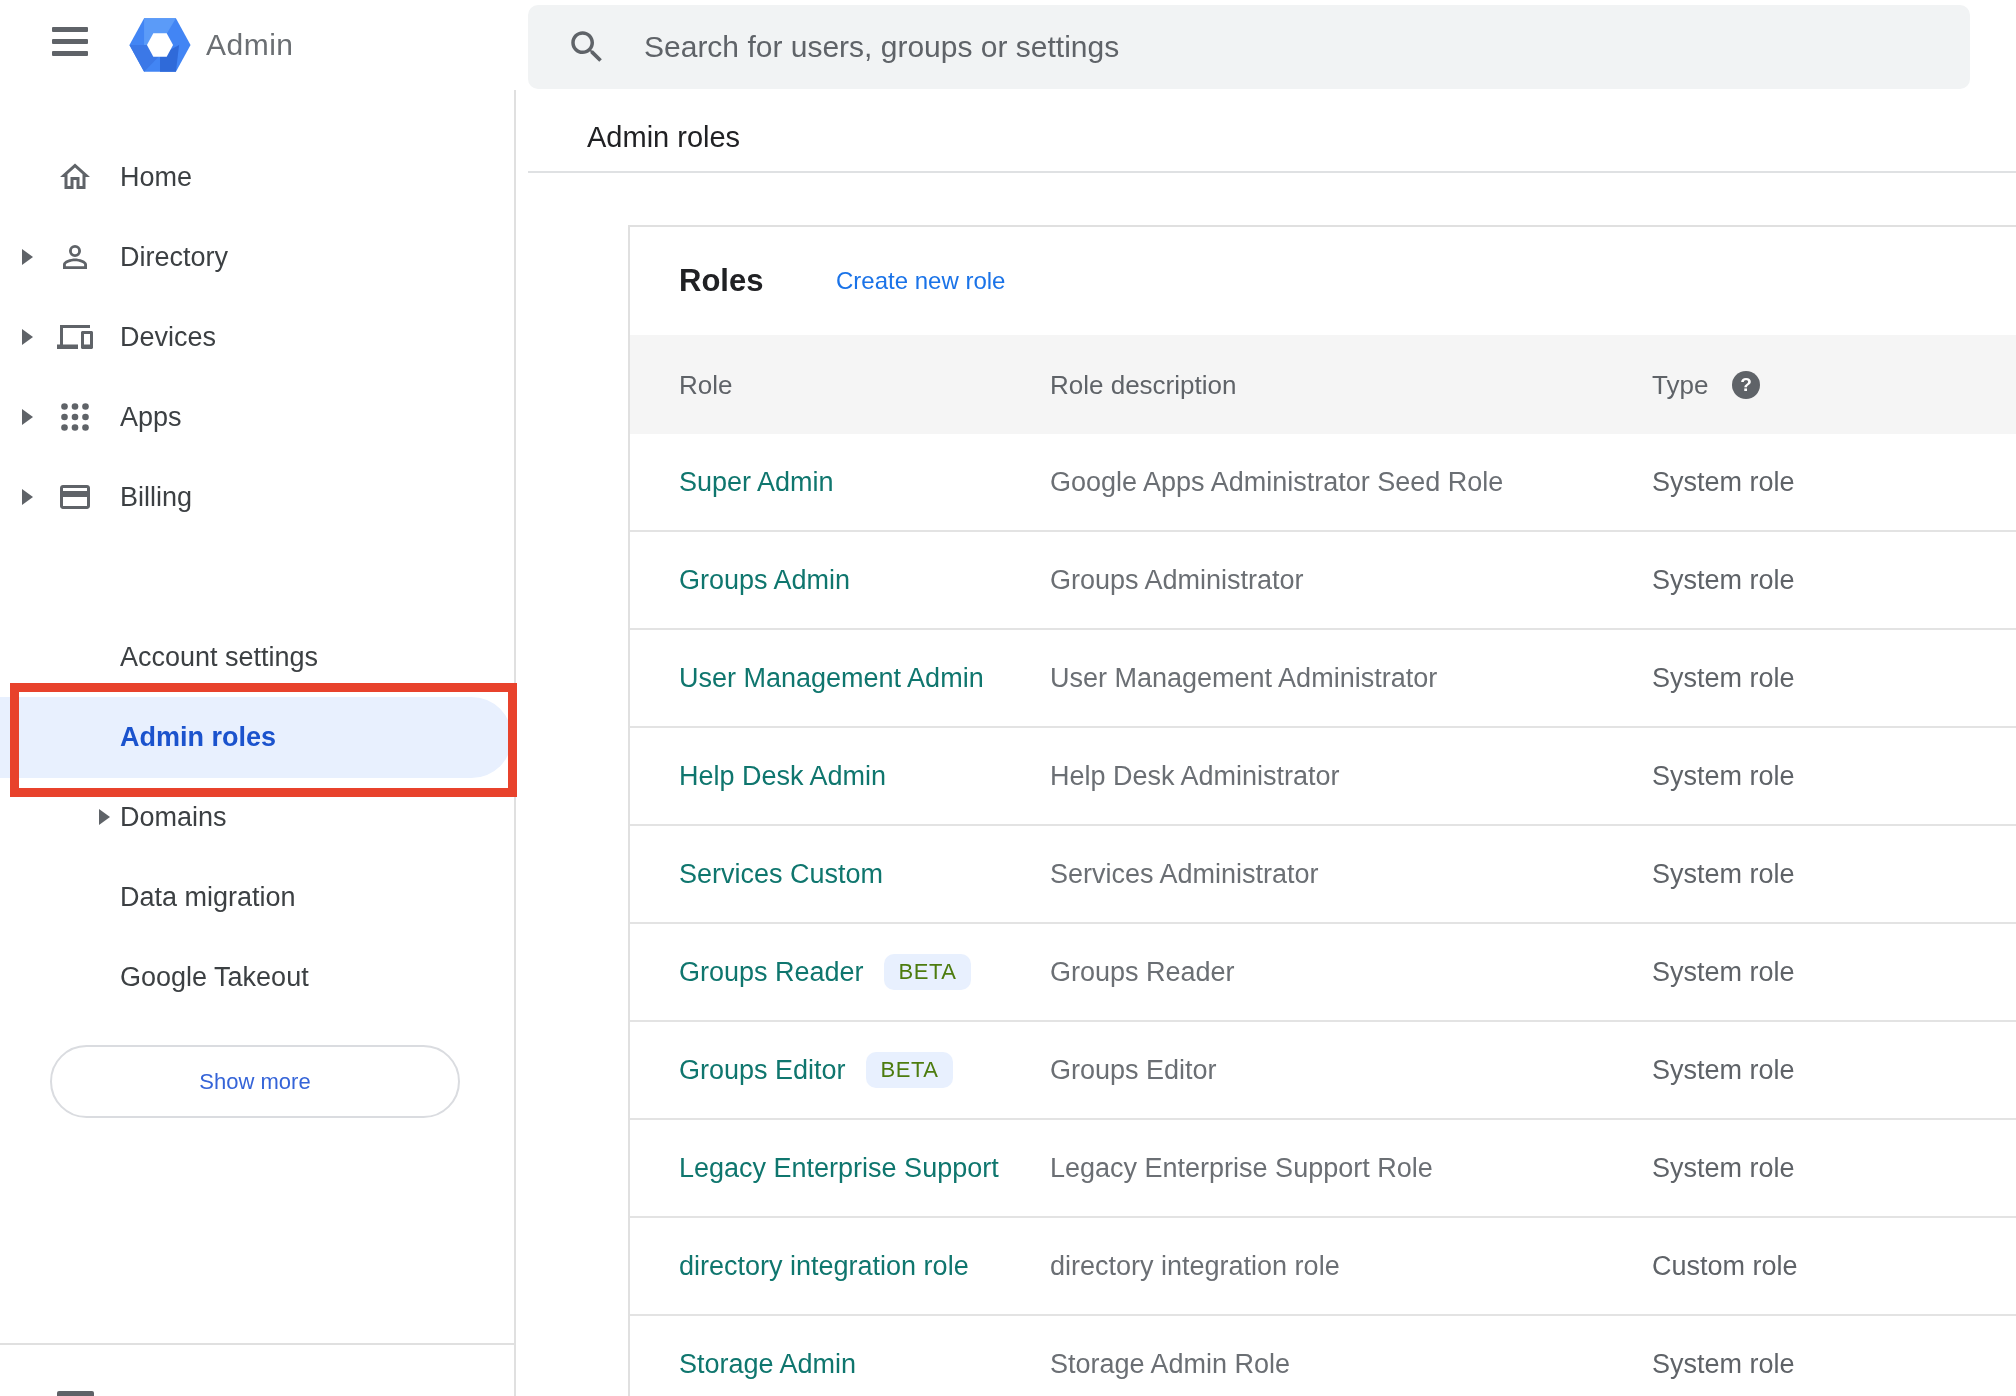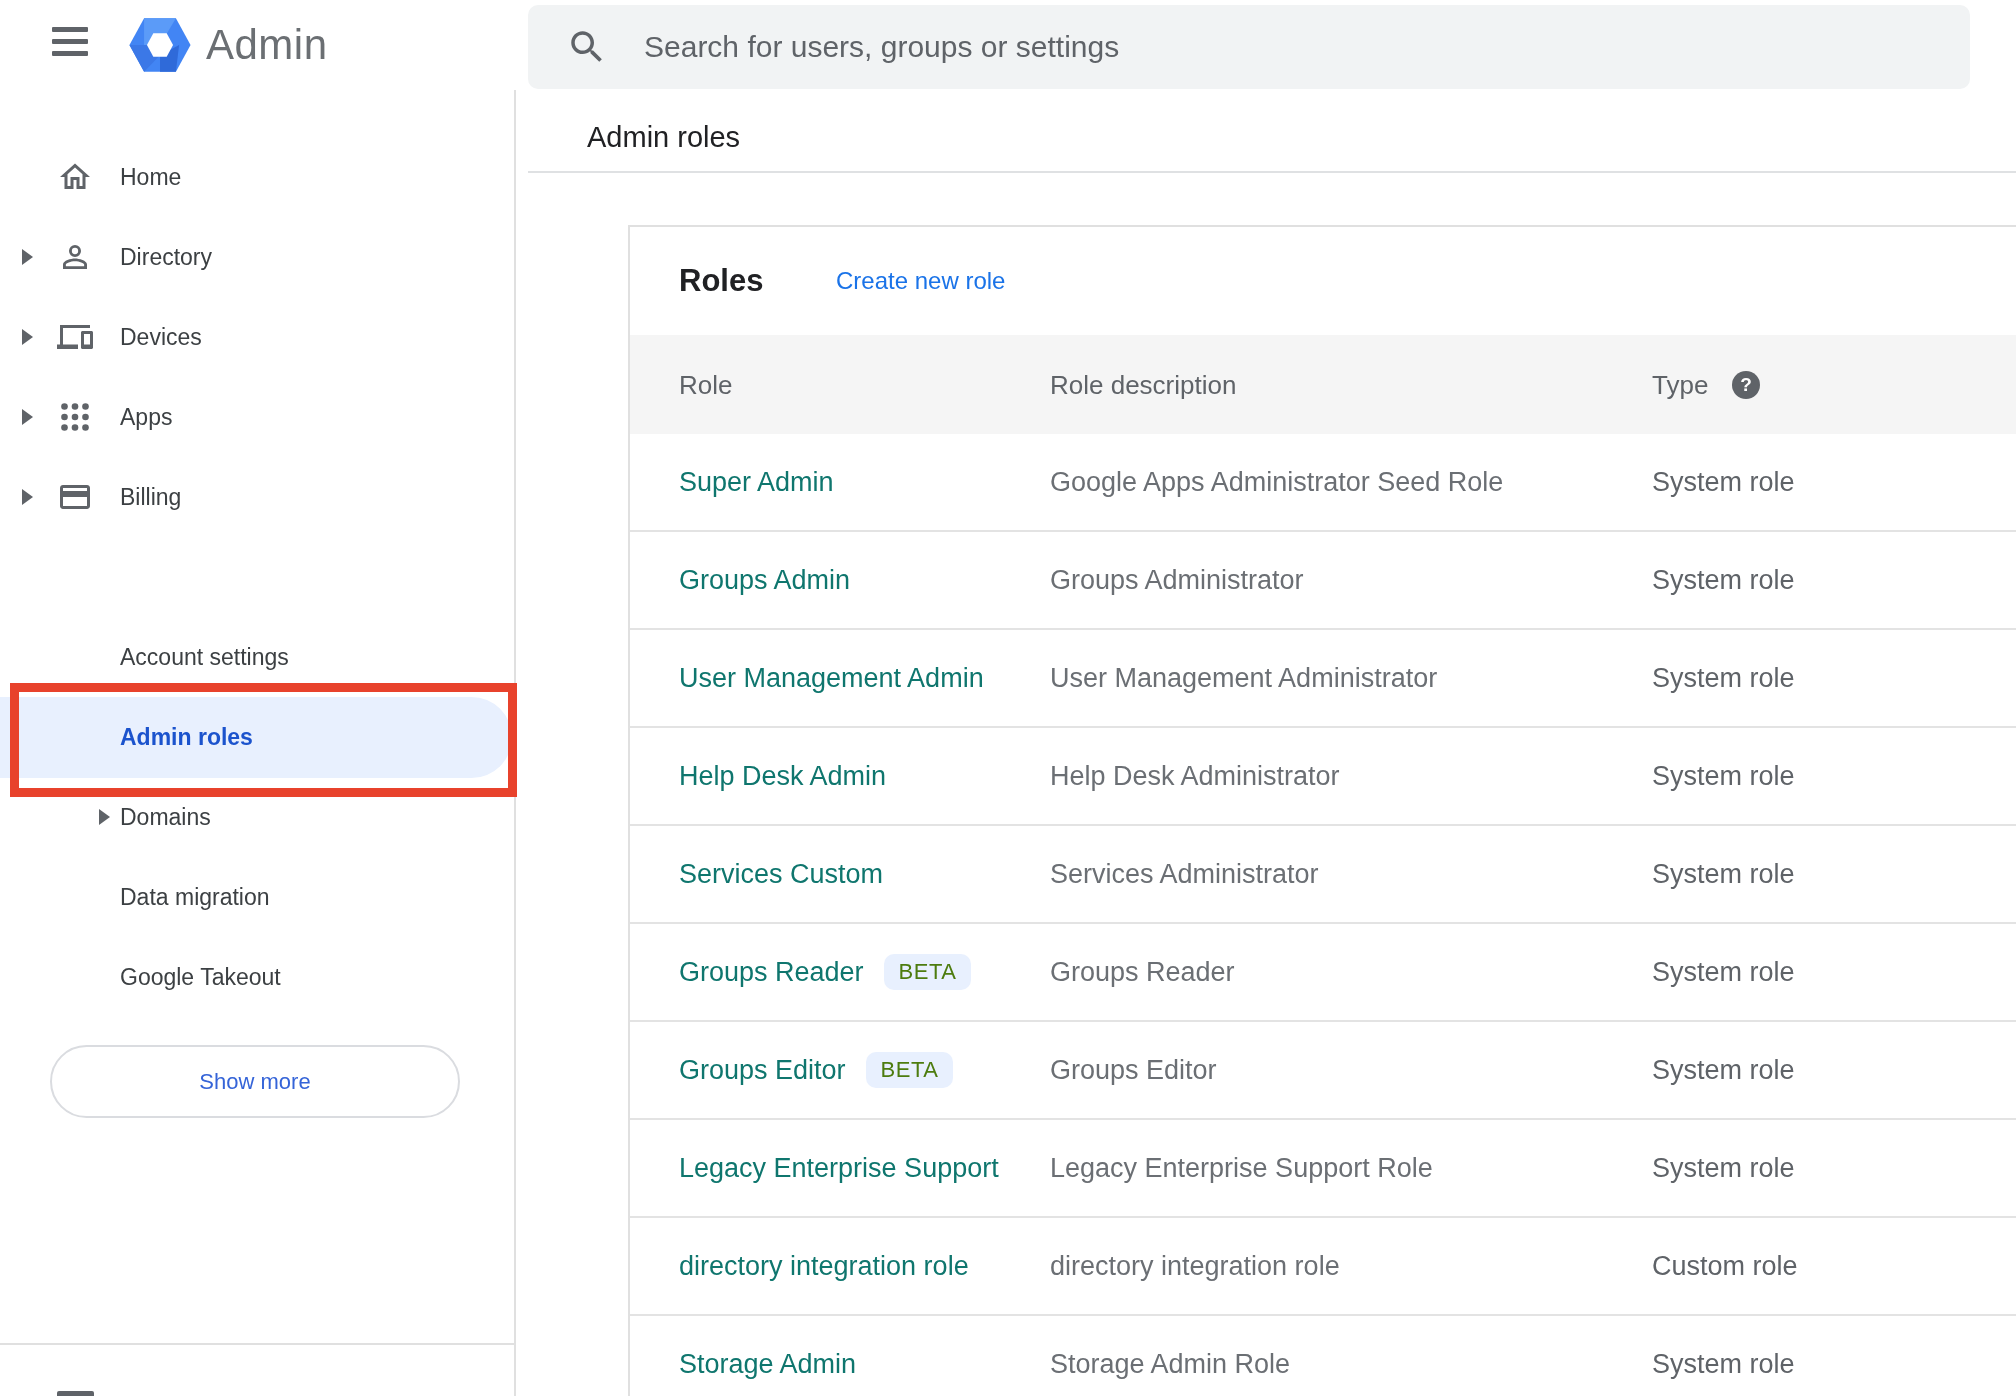--- a/index.html
+++ b/index.html
@@ -13,21 +13,21 @@
 
   
   .hamburger { position:absolute; left:52px; top:27px; width:36px; height:32px; cursor:pointer; }
   .hamburger span { position:absolute; left:0; width:36px; height:5px; background:#5f6368; border-radius:1px; }
   .hamburger span:nth-child(1){ top:0; }
   .hamburger span:nth-child(2){ top:12px; }
   .hamburger span:nth-child(3){ top:24px; }
 
   .logo { position:absolute; left:128px; top:16px; height:58px; display:flex; align-items:center; }
   .logo svg { width:64px; height:56px; }
-  .logo-text { font-size:42px; color:#6b6f73; margin-left:14px; letter-spacing:0.5px; }
+  .logo-text { font-size:30px; color:#6b6f73; margin-left:14px; letter-spacing:0.5px; }
 
   .search-bar {
     position:absolute; left:528px; top:5px; width:1442px; height:84px;
     background:#f1f3f4; border-radius:10px; display:flex; align-items:center;
   }
   .search-bar svg { width:42px; height:42px; margin-left:38px; flex:0 0 auto; }
   .search-input {
     flex:1; height:100%; border:none; outline:none; background:transparent;
     font-family:"Liberation Sans", sans-serif;
     font-size:30px; color:#202124; padding-left:36px;
@@ -54,21 +54,21 @@
     position:absolute; left:22px; width:0; height:0;
     border-left:11px solid #5f6368; border-top:8px solid transparent; border-bottom:8px solid transparent;
   }
   .nav-item .caret-down {
     position:absolute; left:19px; width:0; height:0;
     border-top:11px solid #546e7a; border-left:8px solid transparent; border-right:8px solid transparent;
   }
   .nav-item .caret-sub { left:99px; }
   .nav-item .icon { position:absolute; left:57px; width:36px; height:36px; display:flex; align-items:center; justify-content:center; }
   .nav-item .icon svg { width:36px; height:36px; fill:#5f6368; }
-  .nav-label { position:absolute; left:120px; font-size:23px; color:#3c4043; white-space:nowrap; }
+  .nav-label { position:absolute; left:120px; font-size:27px; color:#3c4043; white-space:nowrap; }
 
   .active-pill {
     position:absolute; left:0; top:697px; width:512px; height:81px;
     background:#e8f0fe; border-radius:0 42px 42px 0;
   }
   .nav-item.active .nav-label { color:#1b53cd; font-weight:bold; }
 
   .annotation-box {
     position:absolute; left:10px; top:683px; width:507px; height:114px;
     border:9px solid #e8422c; background:transparent; pointer-events:none;

